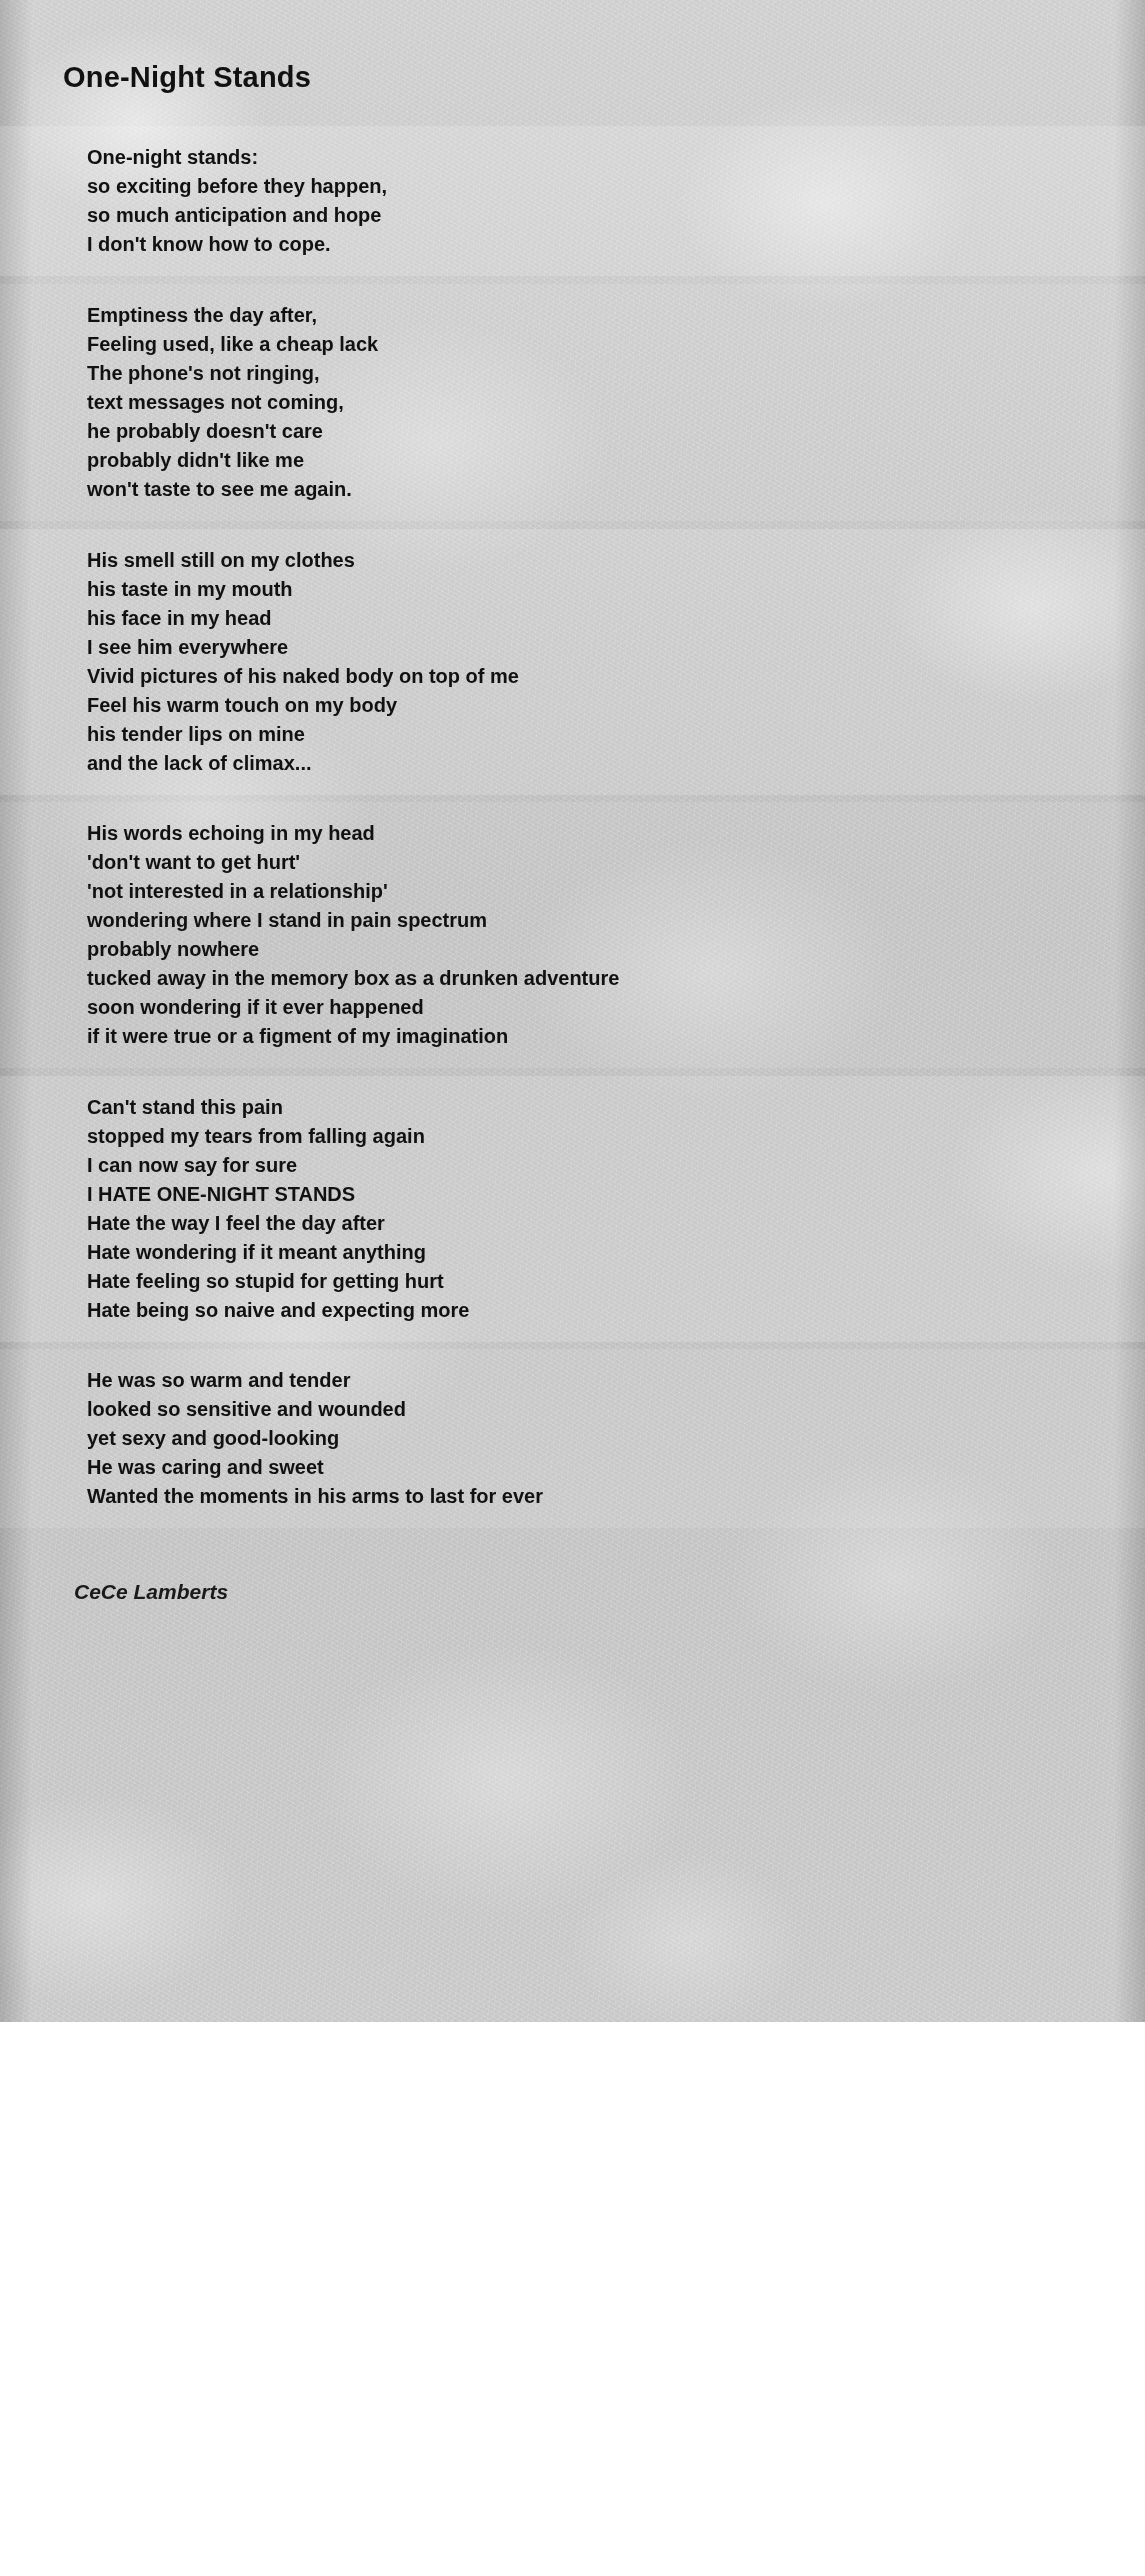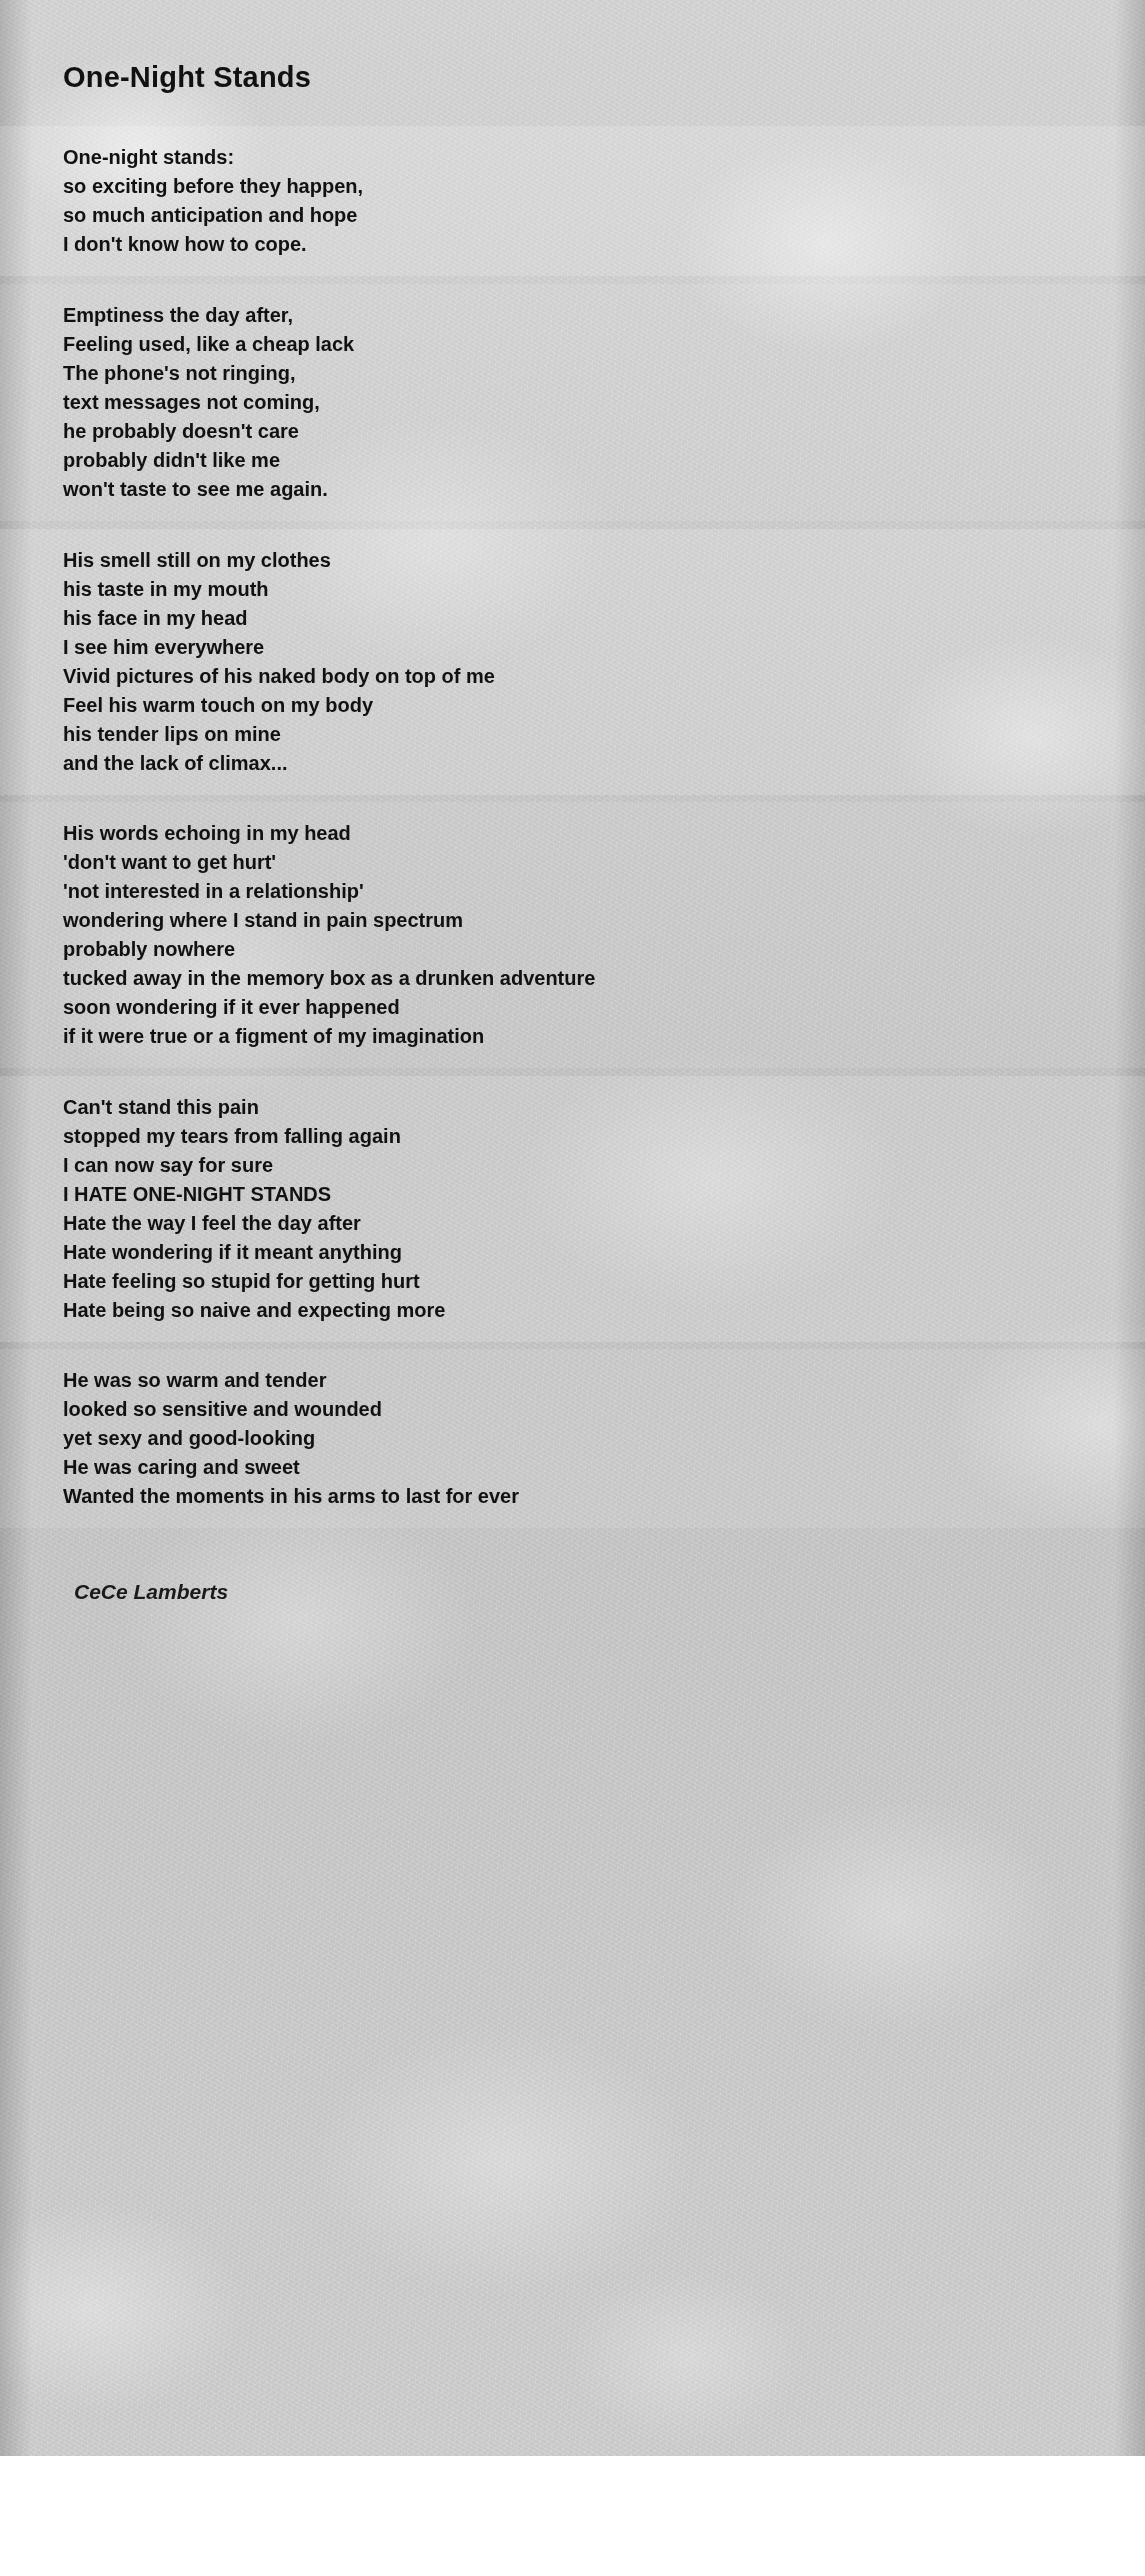--- a/index.html
+++ b/index.html
@@ -6,21 +6,21 @@
     margin: 0;
     padding: 0;
     background: #ffffff;
   }
   body {
     font-family: "Liberation Sans", sans-serif;
   }
   .poem-page {
     position: relative;
     width: 1146px;
-    height: 2456px;
+    height: 2022px;
     overflow: hidden;
     background-color: #3b82f6;
   }
   
   .paper-texture {
     position: absolute;
     inset: 0;
     background-color: #c8c8c8;
     background-image:
       radial-gradient(ellipse 210px 153px at 12% 6%, rgba(255,255,255,0.50), rgba(255,255,255,0) 62%),
@@ -75,20 +75,21 @@
   }
   .stanza:nth-child(even) {
     background: rgba(255,255,255,0.10);
   }
   .line {
     font-size: 20px;
     font-weight: bold;
     color: #111111;
     line-height: 29px;
     white-space: pre;
+    margin-left: 24px;
   }
   .author {
     font-size: 21px;
     font-style: italic;
     font-weight: bold;
     color: #1a1a1a;
     padding: 44px 0 0 74px;
     font-family: "Liberation Sans", sans-serif;
   }
 </style>

